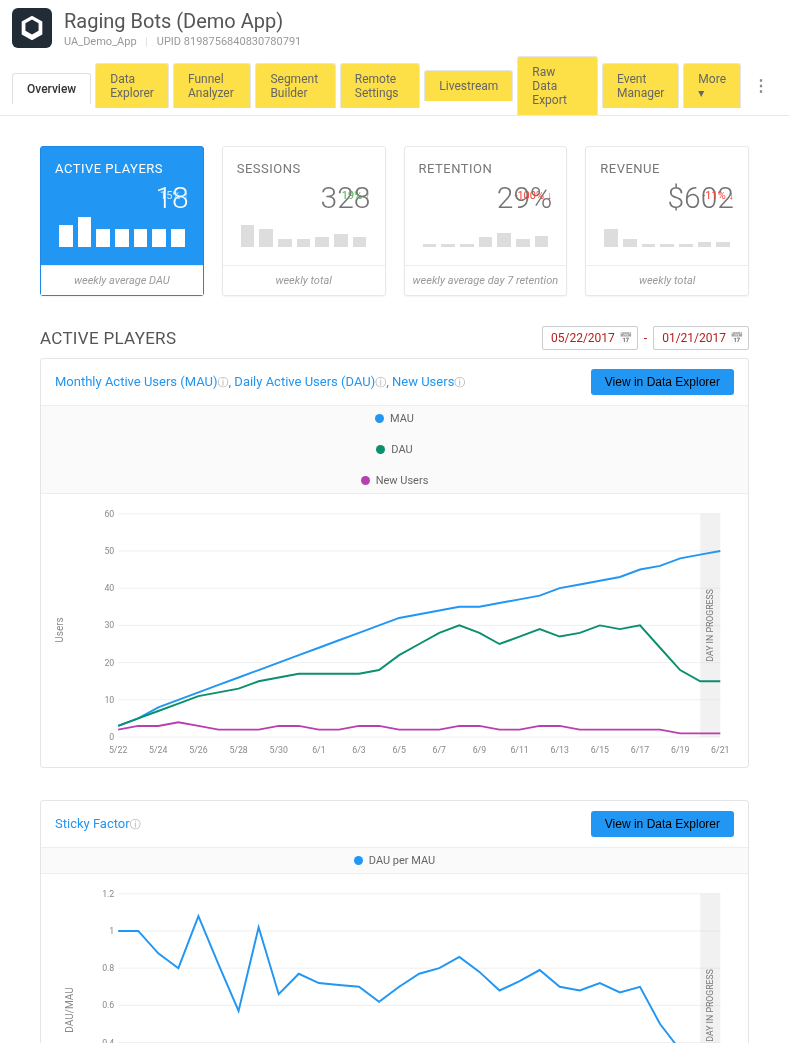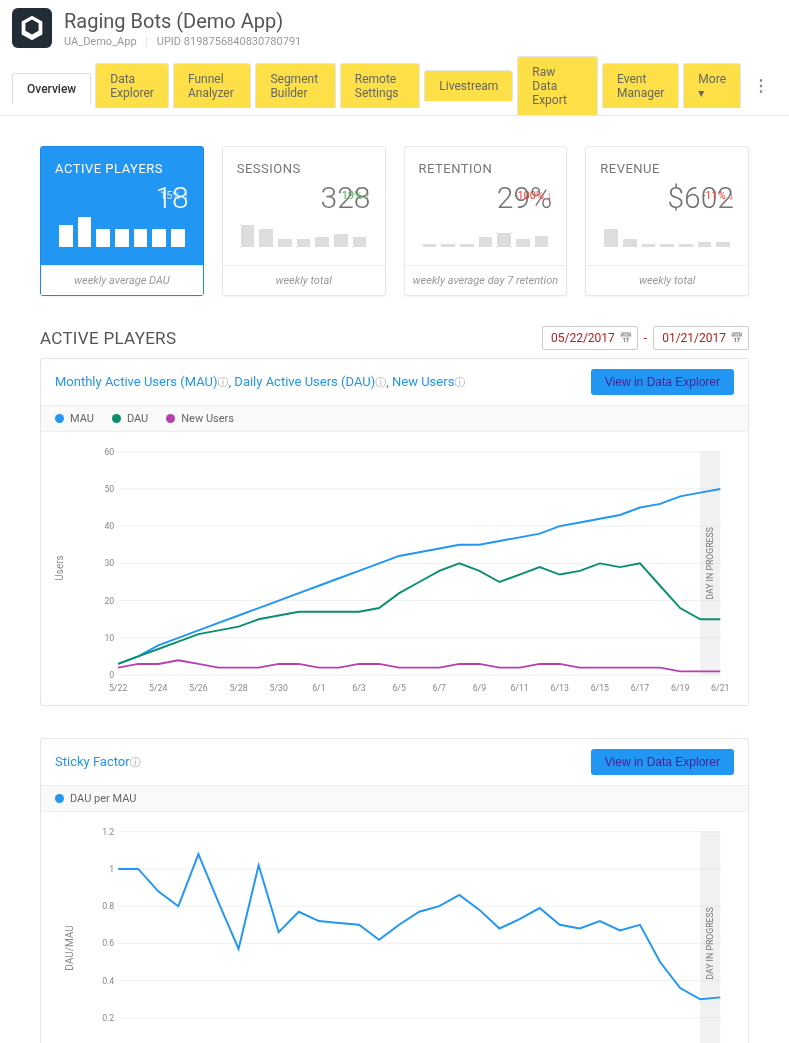--- a/index.html
+++ b/index.html
@@ -41,22 +41,22 @@
   .section-title { font-size: 17px; font-weight: 400; color: #555; letter-spacing: 0.3px; }
   .date-range { display: flex; align-items: center; gap: 6px; font-size: 12px; color: #b91c1c; }
   .date-input { border: 1px solid #ccc; border-radius: 2px; padding: 4px 22px 4px 8px; font-size: 12px; position: relative; cursor: pointer; display: inline-flex; align-items: center; }
   .date-input::after { content: "📅"; position: absolute; right: 4px; font-size: 11px; filter: grayscale(1) opacity(.6);}
 
   .panel { border: 1px solid #e5e5e5; border-radius: 3px; margin-bottom: 32px; background: #fff; }
   .panel-head { display: flex; align-items: center; justify-content: space-between; padding: 10px 14px; }
   .panel-links { font-size: 13px; color: #2196f3; }
   .panel-links .link { color: #2196f3; cursor: pointer; }
   .panel-links .qm { color: #aaa; font-size: 11px; }
-  .btn-primary { background: #2196f3; color: #4c1d95; border: none; padding: 6px 14px; font-size: 12px; border-radius: 3px; cursor: pointer; }
-  .legend { border-top: 1px solid #eee; border-bottom: 1px solid #eee; padding: 6px 14px; font-size: 11px; color: #666; display: flex; gap: 18px; align-items: center; background: #fafafa; }
+  .btn-primary { background: #2196f3; color: #000000; border: none; padding: 6px 14px; font-size: 12px; border-radius: 3px; cursor: pointer; }
+  .legend { border-top: 1px solid #eee; border-bottom: 1px solid #eee; padding: 6px 14px; font-size: 11px; color: #666; display: flex; gap: 18px; align-items: center; background: #fafafa; flex-direction: column; }
   .legend-item { display: flex; align-items: center; gap: 6px; }
   .swatch { width: 9px; height: 9px; border-radius: 50%; display: inline-block; }
 
   .chart-wrap { position: relative; padding: 10px 18px 10px 48px; }
   .axis-label-y { position: absolute; left: 6px; top: 50%; transform: translateY(-50%) rotate(-90deg); font-size: 10px; color: #888; }
   svg.linechart { width: 100%; display: block; }
   .grid line { stroke: #eee; stroke-width: 1; }
   .tick text { font-size: 9px; fill: #888; }
   .series { fill: none; stroke-width: 2; }
   .progress-band { fill: #ddd; opacity: 0.4; }

